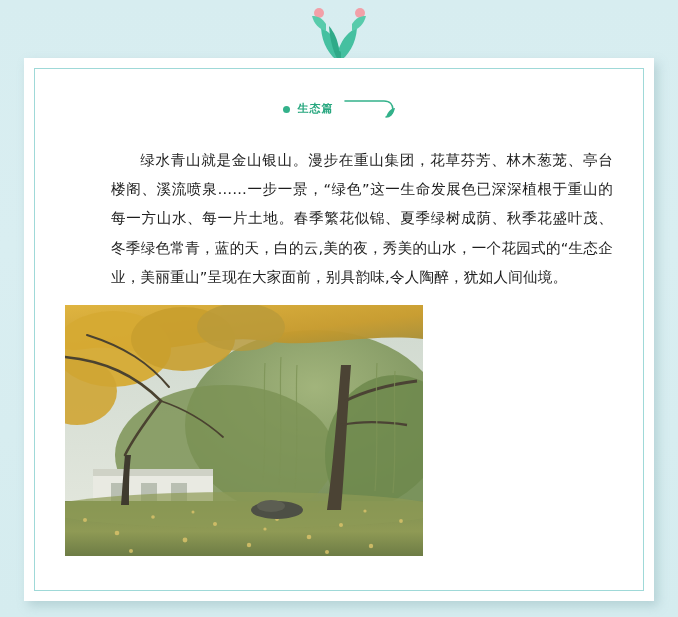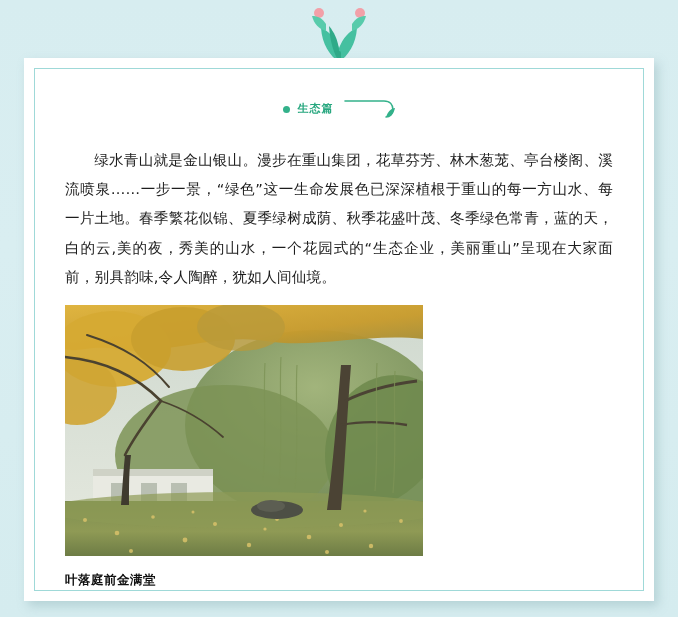--- a/index.html
+++ b/index.html
@@ -97,20 +97,21 @@
   .body-text {
     margin-top: 20px;
     font-size: 14.6px;
     line-height: 2.0;
     color: #1d1d1d;
     text-align: justify;
     text-justify: inter-ideograph;
     text-indent: 2em;
     font-family: "DejaVu Sans", "Liberation Sans", sans-serif;
     letter-spacing: 0.2px;
+    margin-left: 46px;
   }
 
   
   .photo-wrap {
     margin-top: 14px;
     width: 358px;
     height: 251px;
     position: relative;
     overflow: hidden;
     background: #8aa08a;
@@ -246,18 +247,17 @@
               <path d="M216 52 C214 88 218 128 214 180"></path>
               <path d="M232 60 C230 92 234 134 230 184"></path>
               <path d="M312 58 C310 94 314 134 310 186"></path>
               <path d="M330 66 C328 100 332 140 328 188"></path>
             </g>
 
             <rect x="0" y="0" width="358" height="251" fill="none"></rect>
           </svg>
         </div>
 
-        <div class="caption">叶落庭前金满堂</div>
 
       </div>
     </div>
   </div>
 </div>
 
 </body></html>

